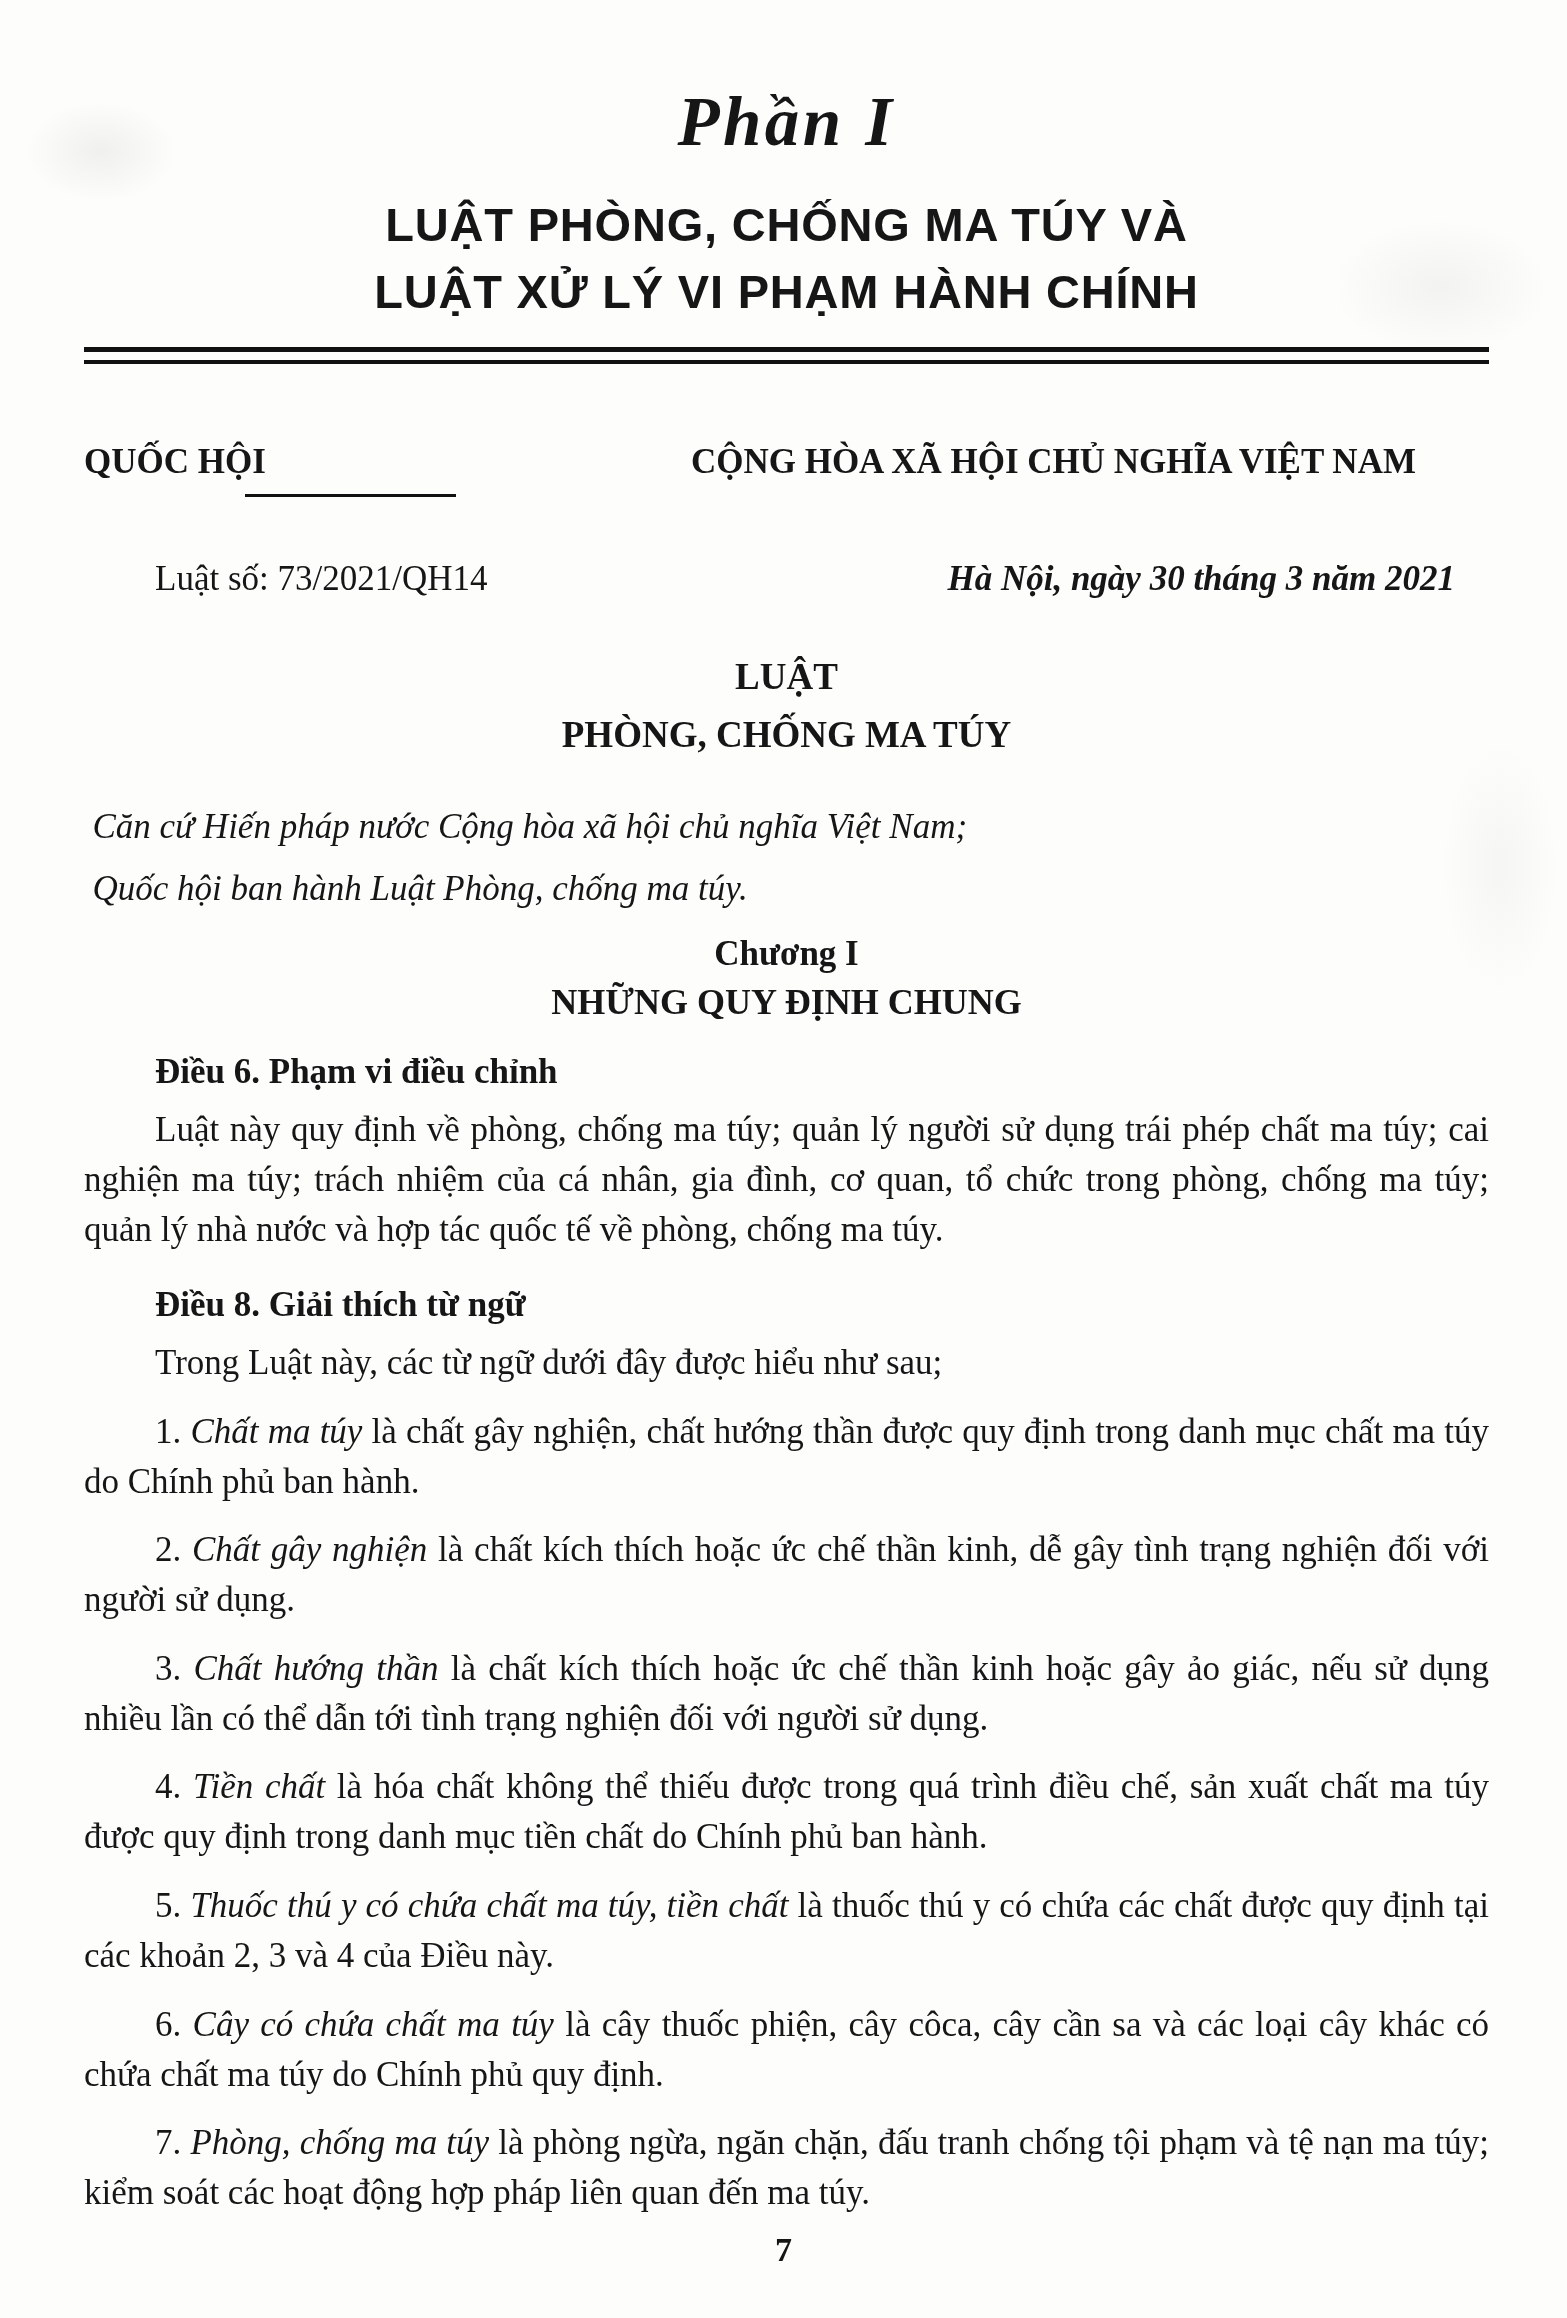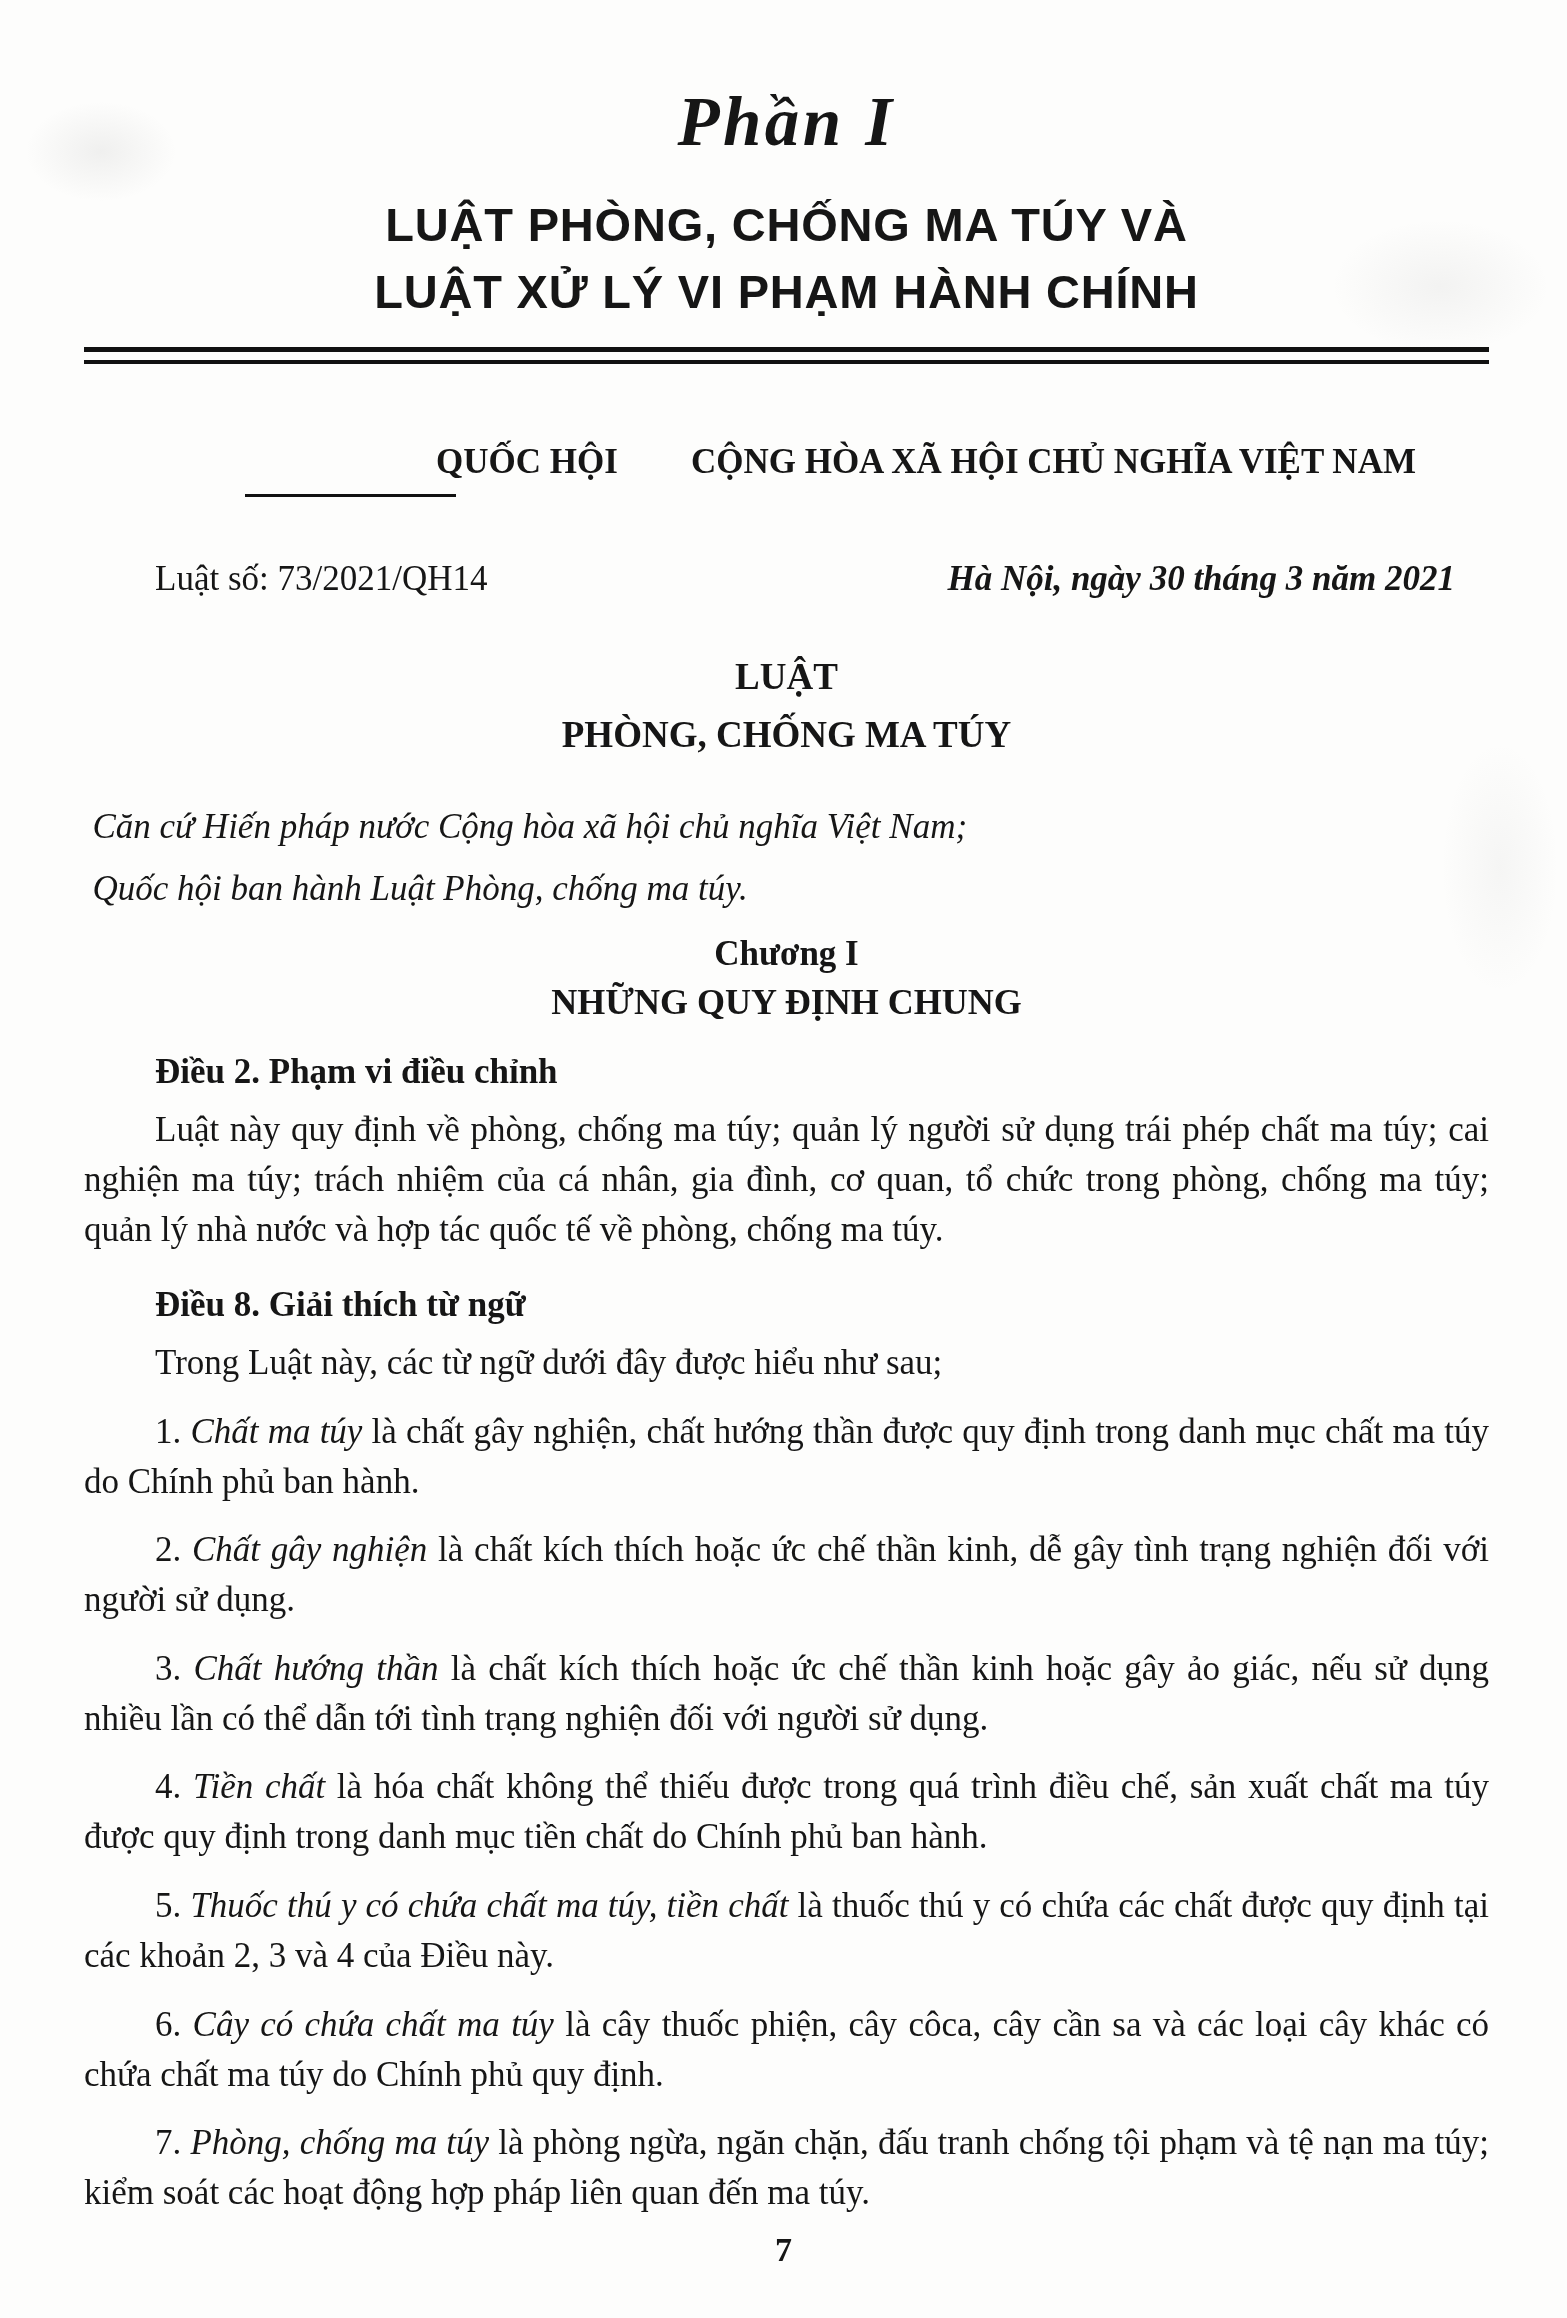--- a/index.html
+++ b/index.html
@@ -44,21 +44,21 @@
     margin:22px 0 0 0;
     height:7.6px;
     border-top:5.9px solid #111;
     border-bottom:4.2px solid #111;
   }
 
   .letterhead{
     display:flex;
     margin-top:78px;
   }
-  .lh-left{width:38%;text-align:right;}
+  .lh-left{width:38%;text-align:left;}
   .lh-right{width:62%;text-align:center;}
   .issuer{font-weight:bold;font-size:35px;}
   .issuer-rule{width:211px;border-bottom:3.4px solid #111;margin:11.8px auto 0 auto;}
   .nation{font-weight:bold;font-size:35px;white-space:nowrap;}
   .motto{display:inline-block;font-weight:bold;font-size:33px;margin-top:8.4px;padding-bottom:8.4px;border-bottom:3.4px solid #111;}
 
   .row2{
     display:flex;
     justify-content:space-between;
     align-items:baseline;
@@ -156,21 +156,21 @@
   <div class="doc-title">PHÒNG, CHỐNG MA TÚY</div>
 
   <div class="preamble">
     <p>Căn cứ Hiến pháp nước Cộng hòa xã hội chủ nghĩa Việt Nam;</p>
     <p>Quốc hội ban hành Luật Phòng, chống ma túy.</p>
   </div>
 
   <div class="chapter-label">Chương I</div>
   <div class="chapter-title">NHỮNG QUY ĐỊNH CHUNG</div>
 
-  <div class="article-heading">Điều 2. Phạm vi điều chỉnh</div>
+  <div class="article-heading">Điều 6. Phạm vi điều chỉnh</div>
   <p class="body-par">Luật này quy định về phòng, chống ma túy; quản lý người sử dụng trái phép chất ma túy; cai nghiện ma túy; trách nhiệm của cá nhân, gia đình, cơ quan, tổ chức trong phòng, chống ma túy; quản lý nhà nước và hợp tác quốc tế về phòng, chống ma túy.</p>
 
   <div class="article-heading">Điều 8. Giải thích từ ngữ</div>
   <p class="body-par">Trong Luật này, các từ ngữ dưới đây được hiểu như sau;</p>
 
   <p class="item"><span>1.</span> <span class="it">Chất ma túy</span> <span>là chất gây nghiện, chất hướng thần được quy định trong danh mục chất ma túy do Chính phủ ban hành.</span></p>
 
   <p class="item"><span>2.</span> <span class="it">Chất gây nghiện</span> <span>là chất kích thích hoặc ức chế thần kinh, dễ gây tình trạng nghiện đối với người sử dụng.</span></p>
 
   <p class="item"><span>3.</span> <span class="it">Chất hướng thần</span> <span>là chất kích thích hoặc ức chế thần kinh hoặc gây ảo giác, nếu sử dụng nhiều lần có thể dẫn tới tình trạng nghiện đối với người sử dụng.</span></p>

